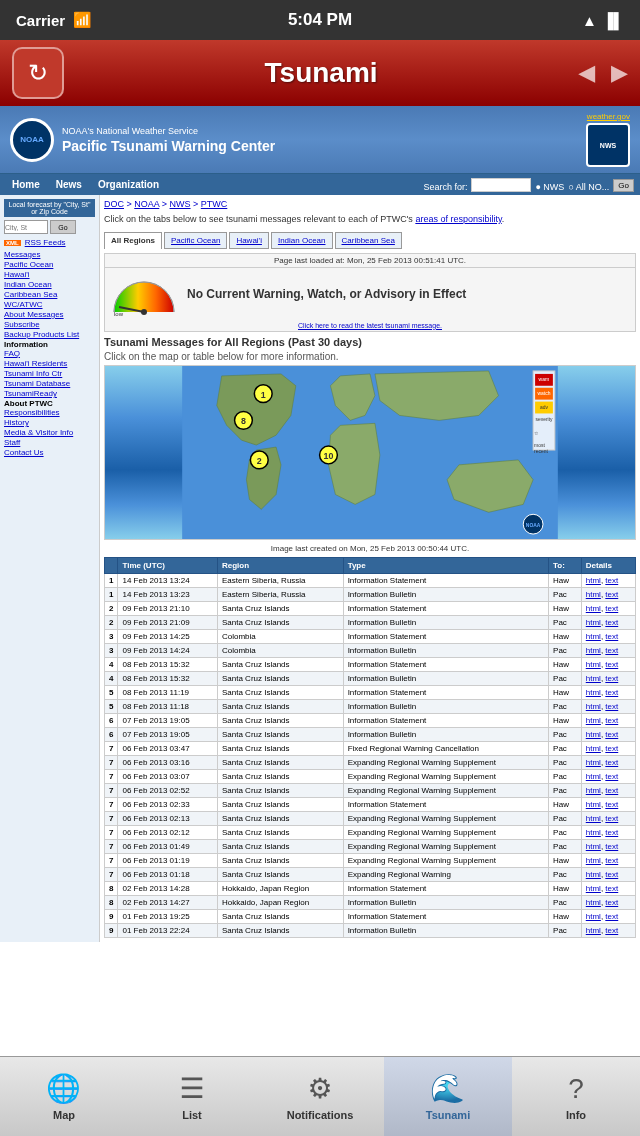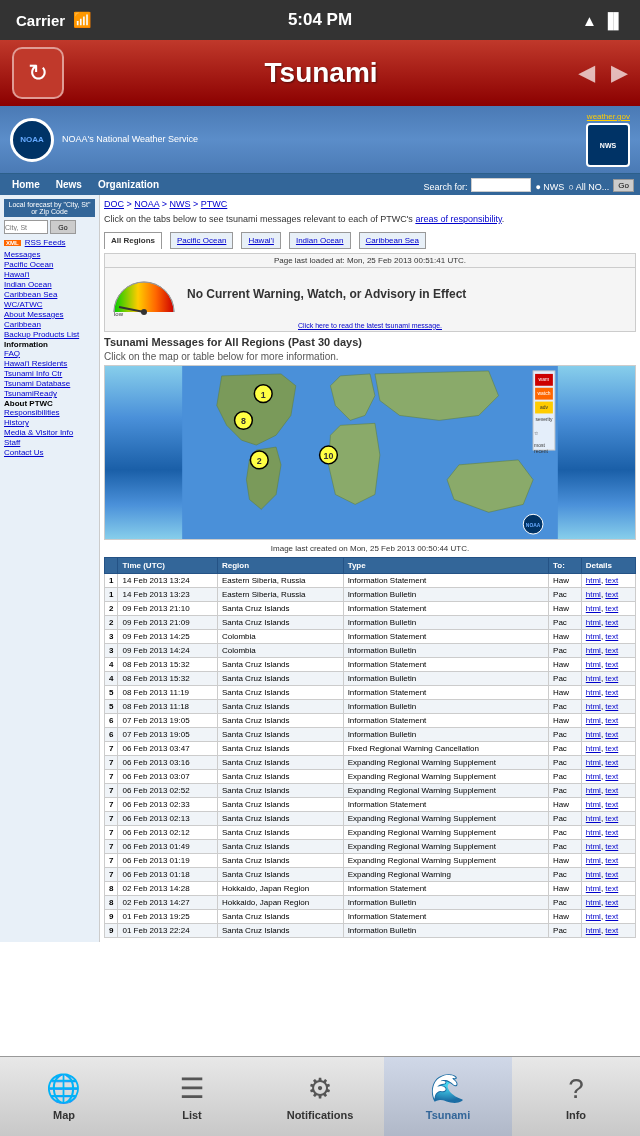--- a/index.html
+++ b/index.html
@@ -215,21 +215,21 @@
       font-size: 9px;
       color: #333;
       margin-bottom: 6px;
       line-height: 1.4;
     }
     .description a { color: #00c; text-decoration: underline; }
 
     
     .region-tabs {
       display: flex;
-      gap: 8px;
+      gap: 2px;
       margin-bottom: 4px;
       flex-wrap: wrap;
     }
     .region-tab {
       padding: 3px 6px;
       border: 1px solid #999;
       font-size: 8px;
       cursor: pointer;
       background: #e8f0f8;
       color: #00c;
@@ -396,20 +396,21 @@
     <span class="nav-arrow">▶</span>
   </div>
 </div>
 
 <div class="web-content">
 
   <div class="noaa-header">
     <div class="noaa-logo">NOAA</div>
     <div class="noaa-text">
       <div class="agency">NOAA's National Weather Service</div>
+      <div class="center-name">Pacific Tsunami Warning Center</div>
     </div>
     <div style="margin-left:auto; display:flex; flex-direction:column; align-items:flex-end; gap:2px;">
       <a href="#" style="color:#ffcc00; font-size:8px; text-decoration:underline;">weather.gov</a>
       <div class="nws-logo">NWS</div>
     </div>
   </div>
 
   <div class="nav-bar">
     <a href="#">Home</a>
     <a href="#">News</a>
@@ -436,21 +437,21 @@
           <span class="xml-badge">XML</span>
           <a href="#">RSS Feeds</a>
         </div>
         <a href="#">Messages</a>
         <a href="#">Pacific Ocean</a>
         <a href="#">Hawai'i</a>
         <a href="#">Indian Ocean</a>
         <a href="#">Caribbean Sea</a>
         <a href="#">WC/ATWC</a>
         <a href="#">About Messages</a>
-        <a href="#">Caribbean</a>
+        <a href="#">Subscribe</a>
         <a href="#">Backup Products List</a>
         <span style="font-weight:bold; font-size:8px;">Information</span>
         <a href="#">FAQ</a>
         <a href="#">Hawai'i Residents</a>
         <a href="#">Tsunami Info Ctr</a>
         <a href="#">Tsunami Database</a>
         <a href="#">TsunamiReady</a>
         <span style="font-weight:bold; font-size:8px;">About PTWC</span>
         <a href="#">Responsibilities</a>
         <a href="#">History</a>

